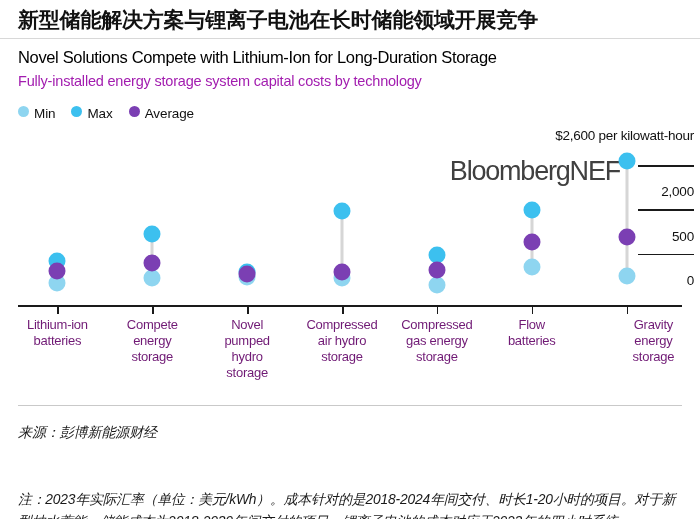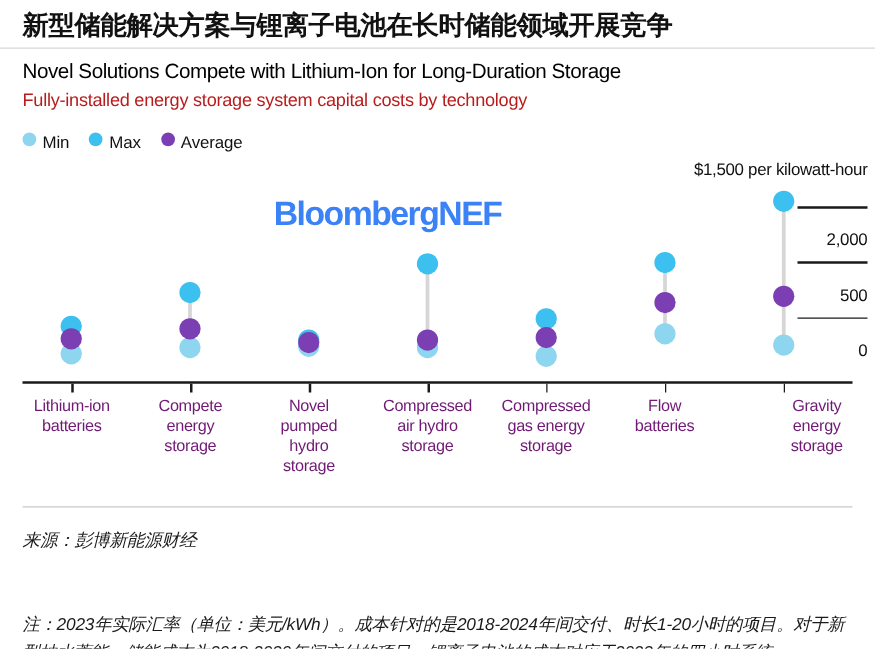--- a/index.html
+++ b/index.html
@@ -48,21 +48,21 @@
     letter-spacing: -0.35px;
     white-space: nowrap;
   }
   #en-subtitle {
     position: absolute;
     left: 18px;
     top: 73px;
     width: 664px;
     font-size: 14.5px;
     font-weight: normal;
-    color: #b91c1c;
+    color: #a21caf;
     letter-spacing: -0.2px;
     white-space: nowrap;
   }
 
   
   #legend {
     position: absolute;
     left: 18px;
     top: 106px;
     display: flex;
@@ -118,24 +118,24 @@
     text-align: right;
     letter-spacing: -0.2px;
     white-space: nowrap;
   }
 
   #watermark {
     position: absolute;
     left: 0;
     top: 28px;
     width: 620px;
-    text-align: center;
+    text-align: right;
     font-size: 27px;
-    font-weight: bold;
-    color: #3b82f6;
+    font-weight: normal;
+    color: #404040;
     letter-spacing: -1.2px;
   }
 
   .series-group { position: absolute; }
   .connector {
     position: absolute;
     width: 3px;
     background: #d6d6d6;
     left: 50%;
     transform: translateX(-50%);
@@ -228,21 +228,21 @@
     <span class="legend-swatch" style="background: rgb(60, 192, 239);"></span>
     <span class="legend-label">Max</span>
   </div>
   <div class="legend-item">
     <span class="legend-swatch" style="background: rgb(123, 63, 179);"></span>
     <span class="legend-label">Average</span>
   </div>
 </div>
 
 <div id="plot">
-  <div id="axis-note">$1,500 per kilowatt-hour</div>
+  <div id="axis-note">$2,600 per kilowatt-hour</div>
   <div id="watermark">BloombergNEF</div>
   <div id="gridlines">
       <div class="gridline" style="top: 125.667px;"></div>
       <div class="gridline" style="top: 81.3333px;"></div>
       <div class="gridline" style="top: 37px;"></div>
     </div>
   <div id="ytick-labels">
       <div class="ytick-label" style="top: 145px;">0</div>
       <div class="ytick-label" style="top: 100.667px;">500</div>
       <div class="ytick-label" style="top: 56.3333px;">2,000</div>

